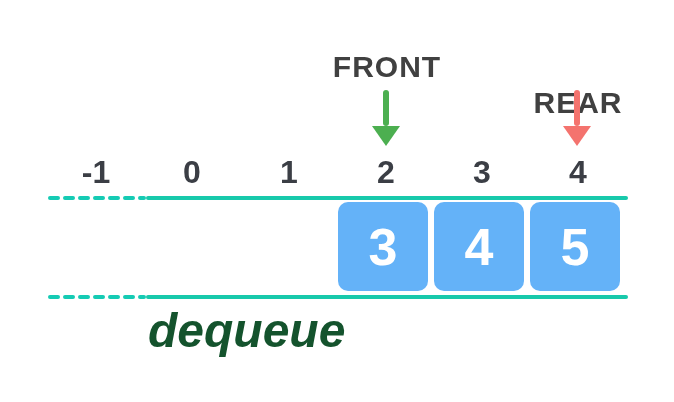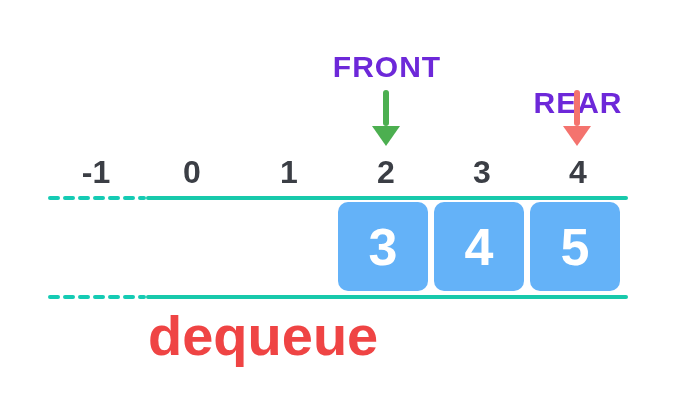--- a/index.html
+++ b/index.html
@@ -17,21 +17,21 @@
   }
 
   
   .pointer-label {
     position: absolute;
     top: 50px;
     transform: translateX(-50%);
     font-size: 30px;
     font-weight: bold;
     letter-spacing: 1px;
-    color: #6d28d9;
+    color: #404040;
     white-space: nowrap;
   }
   .front-label { left: 387px; }
   .rear-label  { left: 578px; margin-top: 36px; }
 
   
   .arrow {
     position: absolute;
     top: 90px;
     transform: translateX(-50%);
@@ -119,24 +119,25 @@
     color: #ffffff;
     font-size: 52px;
     font-weight: bold;
   }
 
   
   .op-label {
     position: absolute;
     left: 148px;
     top: 303px;
-    font-size: 56px;
+    font-size: 48px;
     font-weight: bold;
-    color: #ef4444;
+    color: #14532d;
     white-space: nowrap;
+    font-style: italic;
   }
 </style>
 </head>
 <body>
 
 <div class="canvas">
 
   <div class="pointer-label front-label">FRONT</div>
   <div class="arrow front-arrow">
     <div class="arrow-stem"></div>

